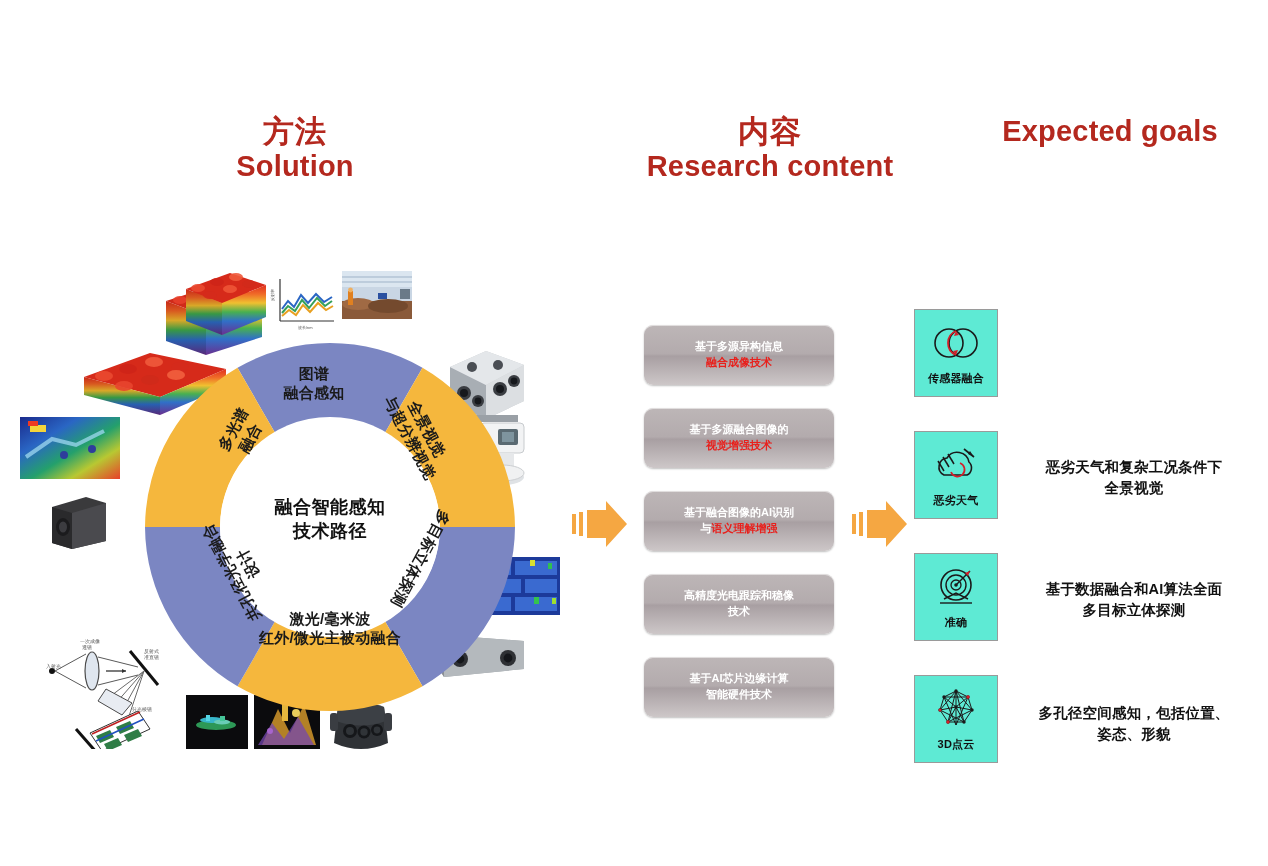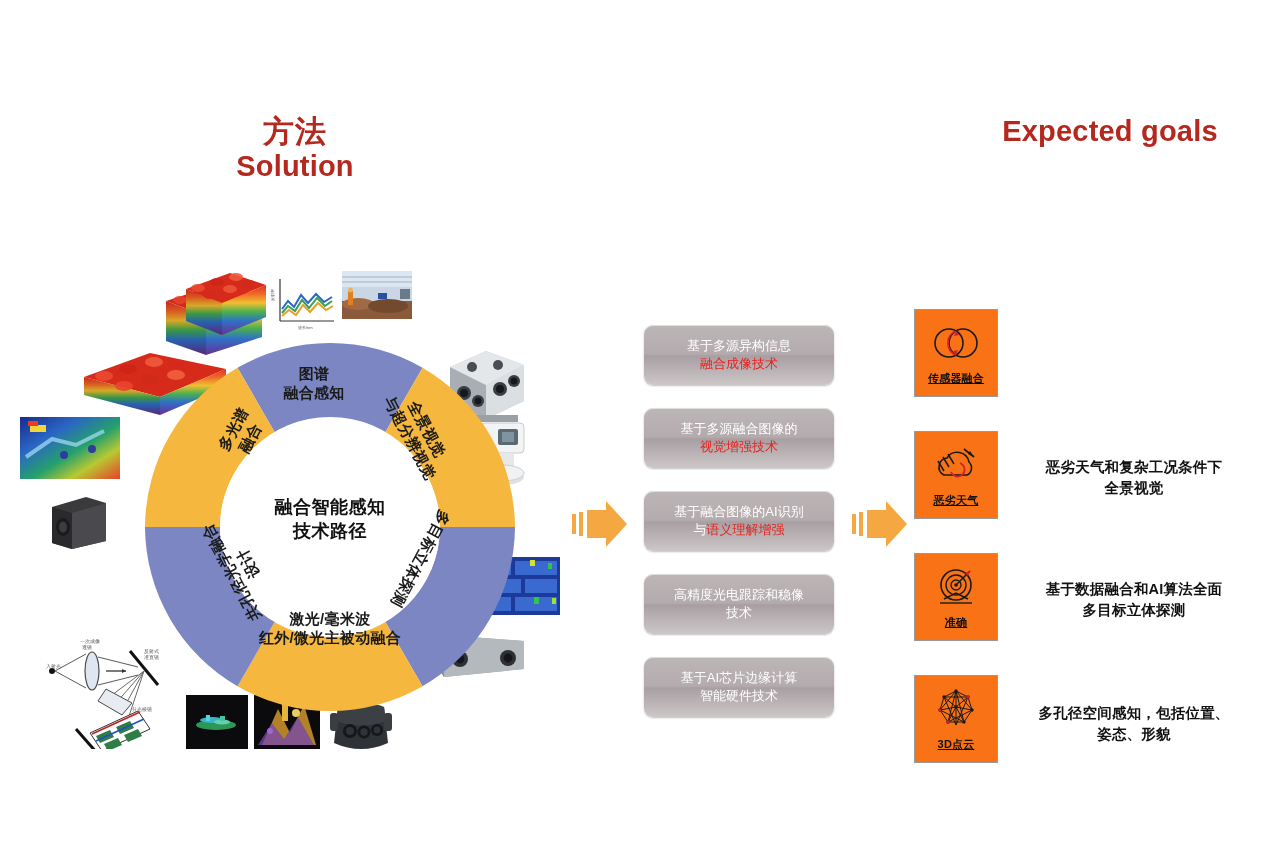--- a/index.html
+++ b/index.html
@@ -47,54 +47,58 @@
   
   #mid-col{position:absolute;left:644px;top:288px;width:190px;}
   .mid-box{
     position:relative;width:190px;height:60px;margin-bottom:23px;
     border-radius:9px;
     background:linear-gradient(180deg,#bdb6b7 0%,#b3abad 48%,#a89fa2 52%,#cdc7c8 100%);
     box-shadow:inset 0 1px 0 rgba(255,255,255,.55), 0 1px 2px rgba(0,0,0,.25);
     display:flex;align-items:center;justify-content:center;
     text-align:center;
   }
-  .mid-box .txt{font-size:13px;font-weight:normal;color:#ffffff;line-height:1.42;}
+  .mid-box .txt{font-size:11px;font-weight:bold;color:#ffffff;line-height:1.42;}
   .mid-box .hl{color:#E8201C;}
 
   
   .arrow{position:absolute;}
   #arrow-1{left:570px;top:462px;}
   #arrow-2{left:850px;top:462px;}
 
   
   #right-col{position:absolute;left:914px;top:272px;width:340px;}
   .goal-row{position:relative;height:100px;margin-bottom:22px;display:flex;align-items:flex-start;}
   .goal-card{
-    width:84px;height:88px;border:1px solid #9a9a9a;background:#f97316;
+    width:84px;height:88px;border:1px solid #9a9a9a;background:#5eead4;
     display:flex;flex-direction:column;align-items:center;justify-content:flex-start;
-    padding-top:9px;box-sizing:border-box;flex:0 0 auto;text-decoration:underline;
+    padding-top:9px;box-sizing:border-box;flex:0 0 auto;
   }
   .goal-card .ico{width:52px;height:48px;display:block;}
   .goal-card .cap{font-size:11px;font-weight:bold;color:#111;margin-top:4px;letter-spacing:.2px;}
   .goal-text{
     flex:1;font-size:14.5px;font-weight:bold;color:#111;
     line-height:1.45;text-align:center;padding-top:22px;padding-left:16px;
     letter-spacing:.2px;
   }
   .goal-row.r2 .goal-text,.goal-row.r3 .goal-text{padding-top:26px;}
   .goal-row.r4 .goal-text{padding-top:28px;}
 </style>
 </head>
 <body>
 
 <div class="stage">
 
   <div class="col-head" id="head-solution">
     <div class="cn">方法</div>
     <div class="en">Solution</div>
+  </div>
+  <div class="col-head" id="head-content">
+    <div class="cn">内容</div>
+    <div class="en">Research content</div>
   </div>
   <div class="col-head" id="head-goals">
     <div class="en">Expected goals</div>
   </div>
 
   <svg class="periph" style="left:18px;top:232px;" width="520" height="480">
     <defs>
       <linearGradient id="specTop" x1="0" y1="0" x2="0" y2="1">
         <stop offset="0%" stop-color="#e03020"></stop>
         <stop offset="18%" stop-color="#f06a28"></stop>

